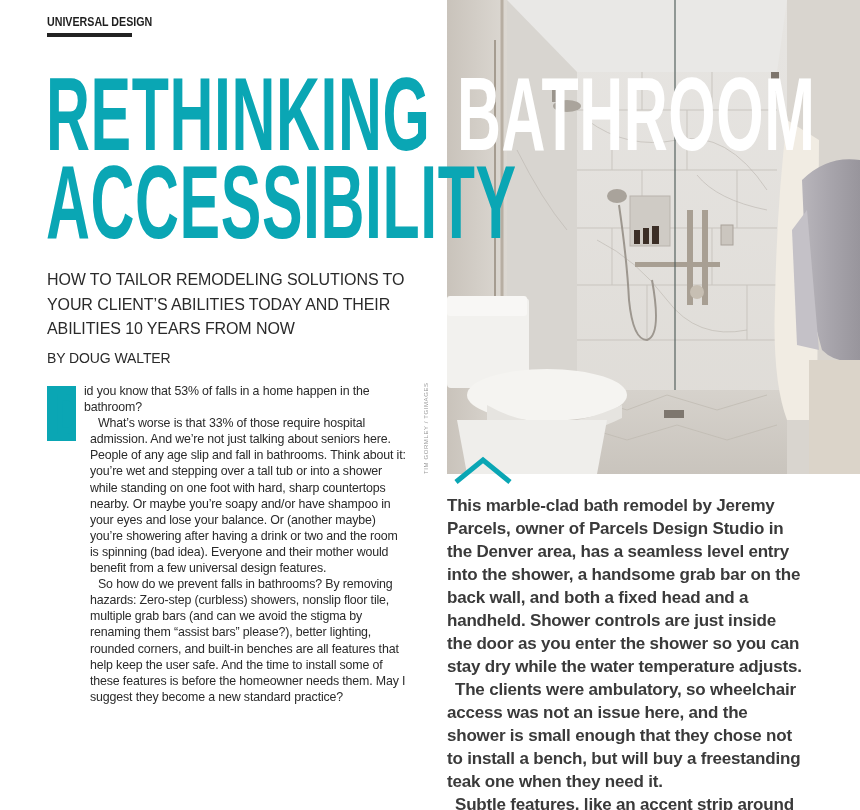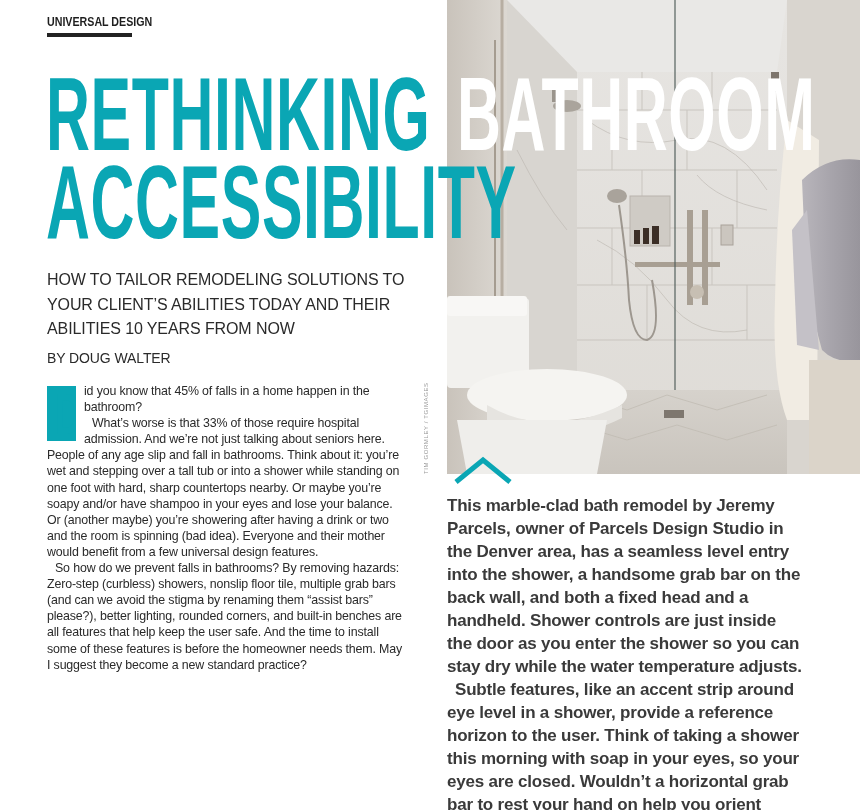--- a/index.html
+++ b/index.html
@@ -53,21 +53,21 @@
       font-size: 12.4px; line-height: 16.1px; color: #2a2a2a; letter-spacing: -0.15px;
     }
     .drop-cap {
       float: left; width: 29px; height: 55px; margin: 3px 8px 0 0;
       background: #0aa6b4; color: #ffffff; font-weight: 700;
       font-size: 58px; line-height: 55px; text-align: center;
       overflow: hidden;
     }
     .drop-cap span { display:inline-block; transform: scaleX(0.62); color: #0aa6b4; }
     .body-col p { margin: 0; }
-    .body-col p.indent { text-indent: 8px; }
+    .body-col p.indent { text-indent: 8px; margin-left: 43px; }
 
     
     .credit {
       position: absolute; left: 423px; top: 474px;
       font-size: 6px; letter-spacing: 0.6px; color: #9a9a9a; white-space: nowrap;
       transform: rotate(-90deg); transform-origin: left top;
     }
 
     
     .caret { position: absolute; left: 452px; top: 456px; width: 62px; height: 28px; }
@@ -192,27 +192,28 @@
 
 <div class="title-line t-rethinking">RETHINKING</div>
 <div class="title-line t-bathroom">BATHROOM</div>
 <div class="title-line t-access">ACCESSIBILITY</div>
 
 <div class="subtitle">HOW TO TAILOR REMODELING SOLUTIONS TO YOUR CLIENT’S ABILITIES TODAY AND THEIR ABILITIES 10 YEARS FROM NOW</div>
 <div class="byline">BY DOUG WALTER</div>
 
 <div class="body-col">
   <div class="drop-cap"><span>D</span></div>
-  <p>id you know that 45% of falls in a home happen in the bathroom?</p>
+  <p>id you know that 53% of falls in a home happen in the bathroom?</p>
   <p class="indent">What’s worse is that 33% of those require hospital admission. And we’re not just talking about seniors here. People of any age slip and fall in bathrooms. Think about it: you’re wet and stepping over a tall tub or into a shower while standing on one foot with hard, sharp countertops nearby. Or maybe you’re soapy and/or have shampoo in your eyes and lose your balance. Or (another maybe) you’re showering after having a drink or two and the room is spinning (bad idea). Everyone and their mother would benefit from a few universal design features.</p>
   <p class="indent">So how do we prevent falls in bathrooms? By removing hazards: Zero-step (curbless) showers, nonslip floor tile, multiple grab bars (and can we avoid the stigma by renaming them “assist bars” please?), better lighting, rounded corners, and built-in benches are all features that help keep the user safe. And the time to install some of these features is before the homeowner needs them. May I suggest they become a new standard practice?</p>
 </div>
 
 <div class="credit">TIM GORMLEY / TGIMAGES</div>
 
 <svg class="caret" viewBox="0 0 62 28">
   <polyline points="4,26 31,4 58,26" fill="none" stroke="#0aa6b4" stroke-width="5" stroke-linejoin="miter"></polyline>
 </svg>
 
 <div class="caption-col">
   <p>This marble-clad bath remodel by Jeremy Parcels, owner of Parcels Design Studio in the Denver area, has a seamless level entry into the shower, a handsome grab bar on the back wall, and both a fixed head and a handheld. Shower controls are just inside the door as you enter the shower so you can stay dry while the water temperature adjusts.</p>
+  <p class="indent">The clients were ambulatory, so wheelchair access was not an issue here, and the shower is small enough that they chose not to install a bench, but will buy a freestanding teak one when they need it.</p>
   <p class="indent">Subtle features, like an accent strip around eye level in a shower, provide a reference horizon to the user. Think of taking a shower this morning with soap in your eyes, so your eyes are closed. Wouldn’t a horizontal grab bar to rest your hand on help you orient yourself? If you shave your legs in the shower and are balanced on one foot to do so, wouldn’t that same grab bar make it safer?</p>
 </div>
 
 </body></html>

